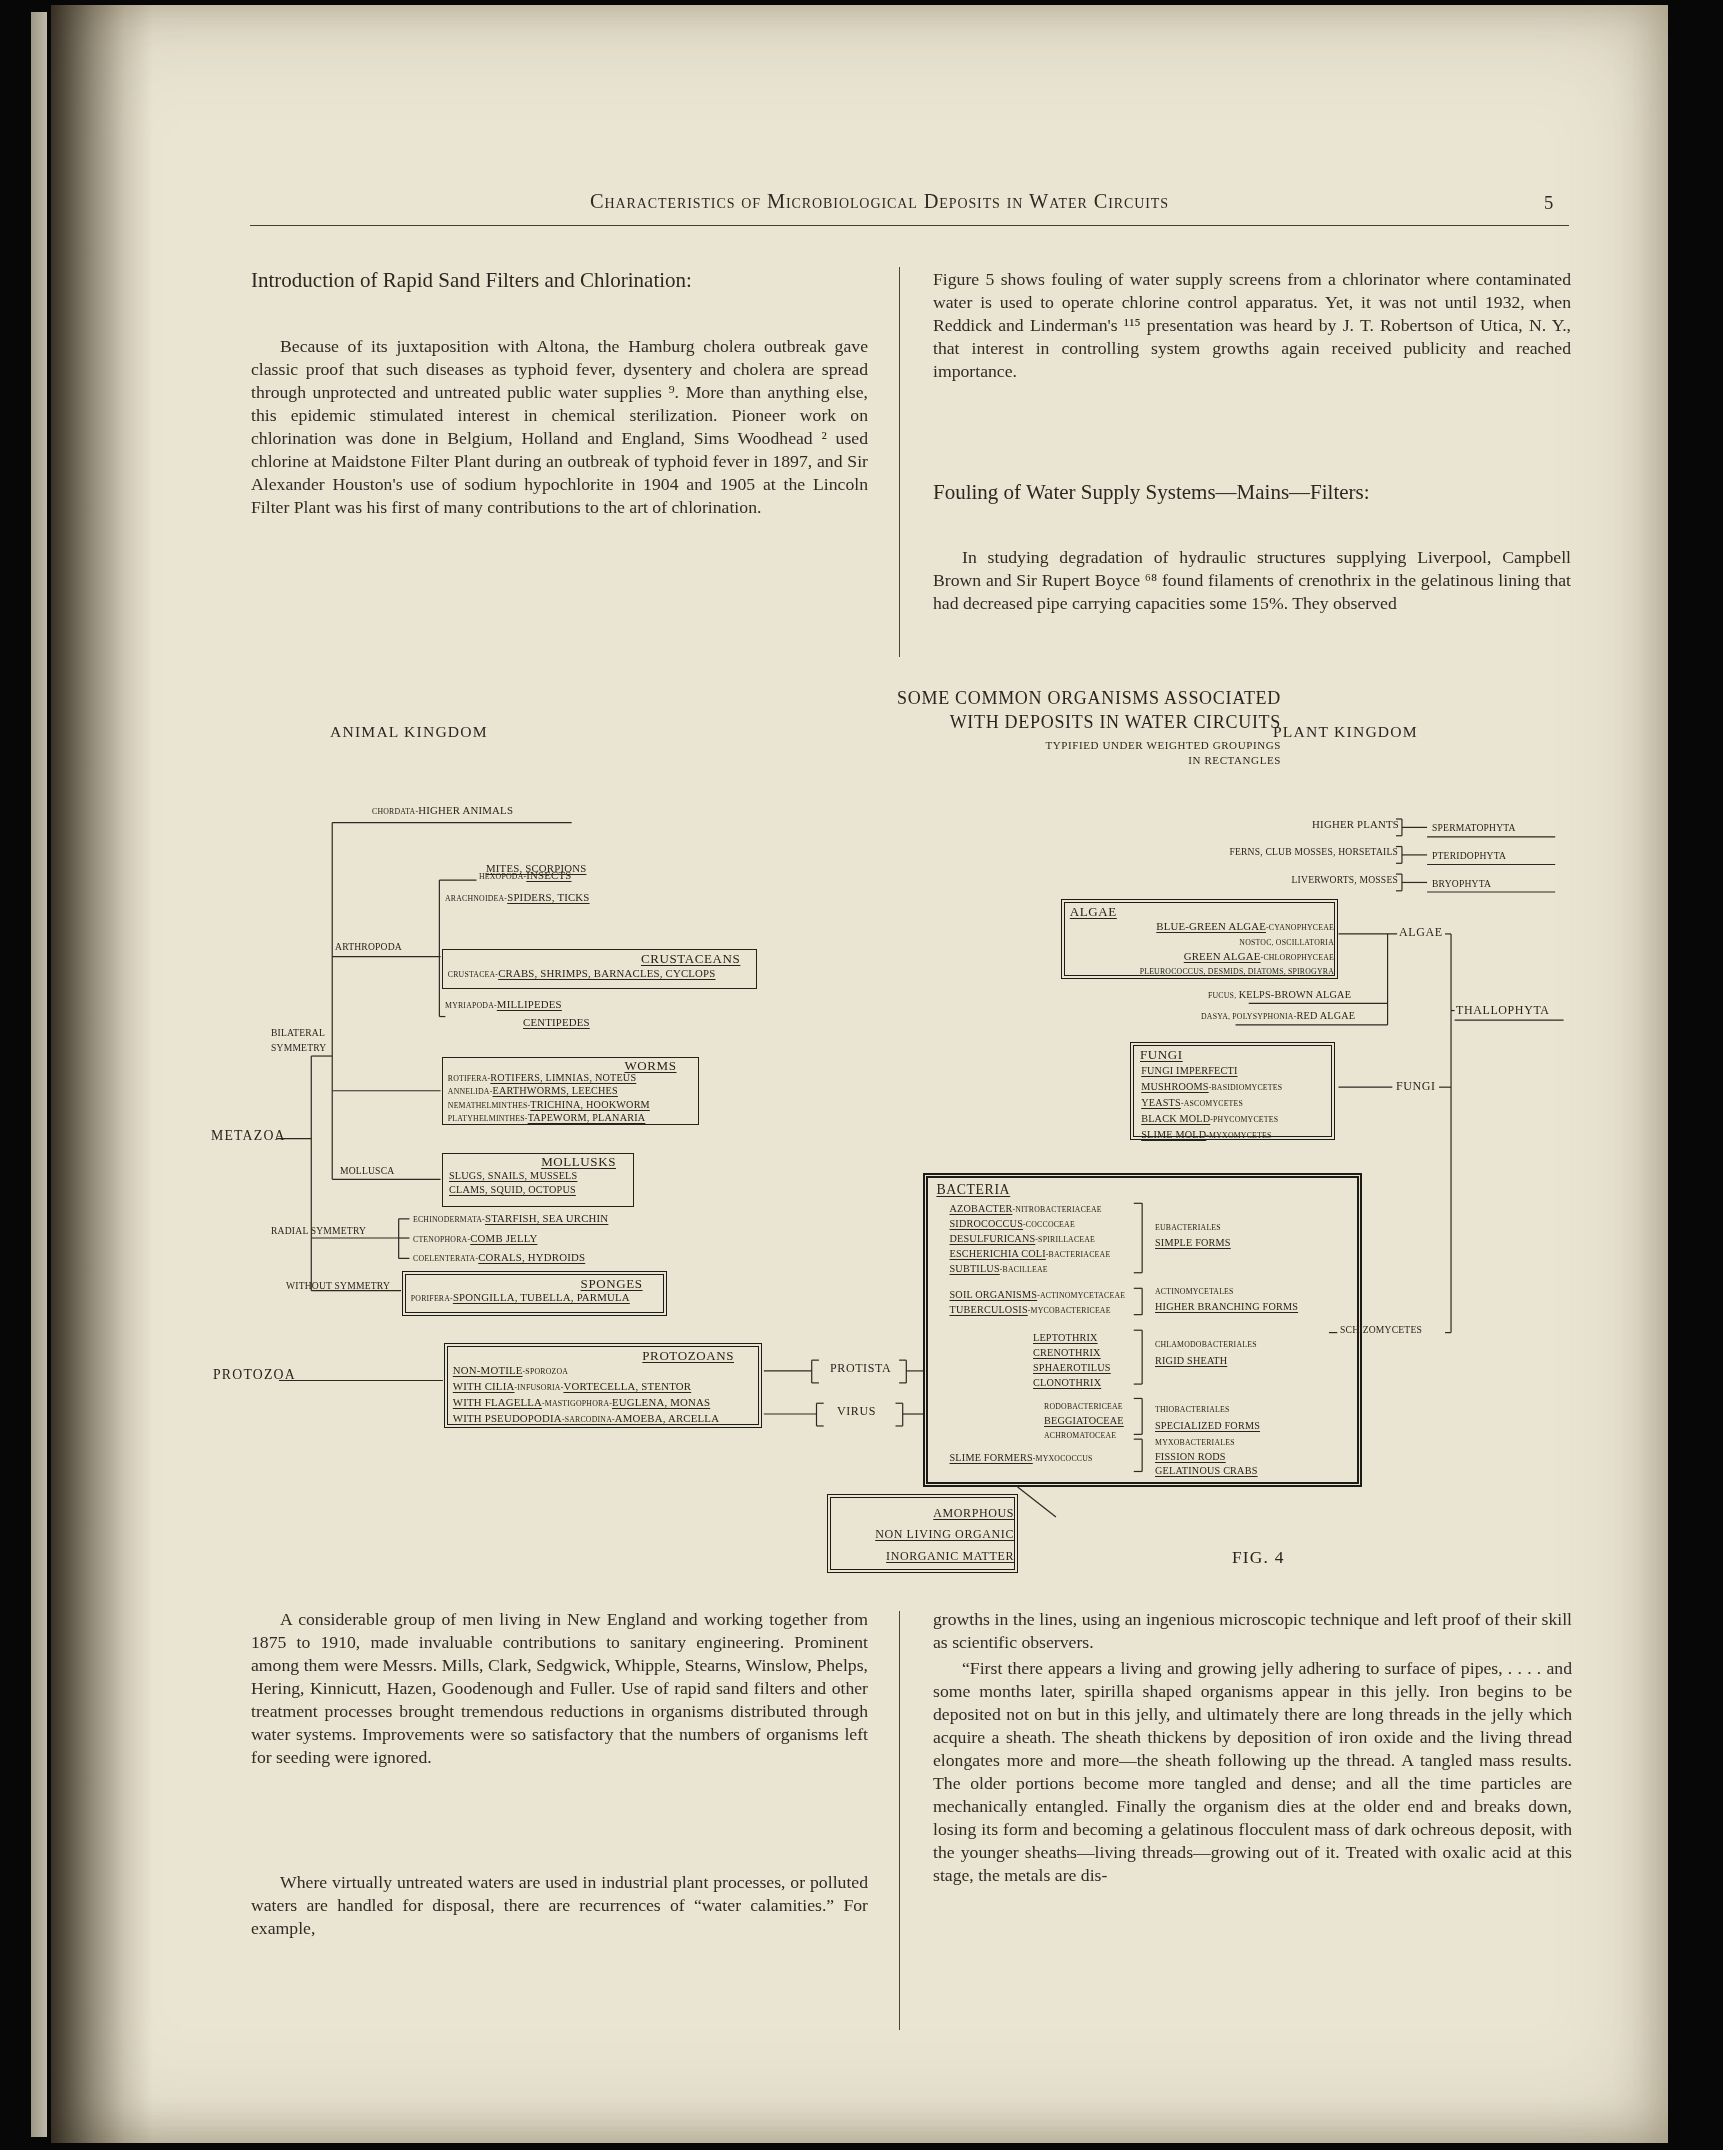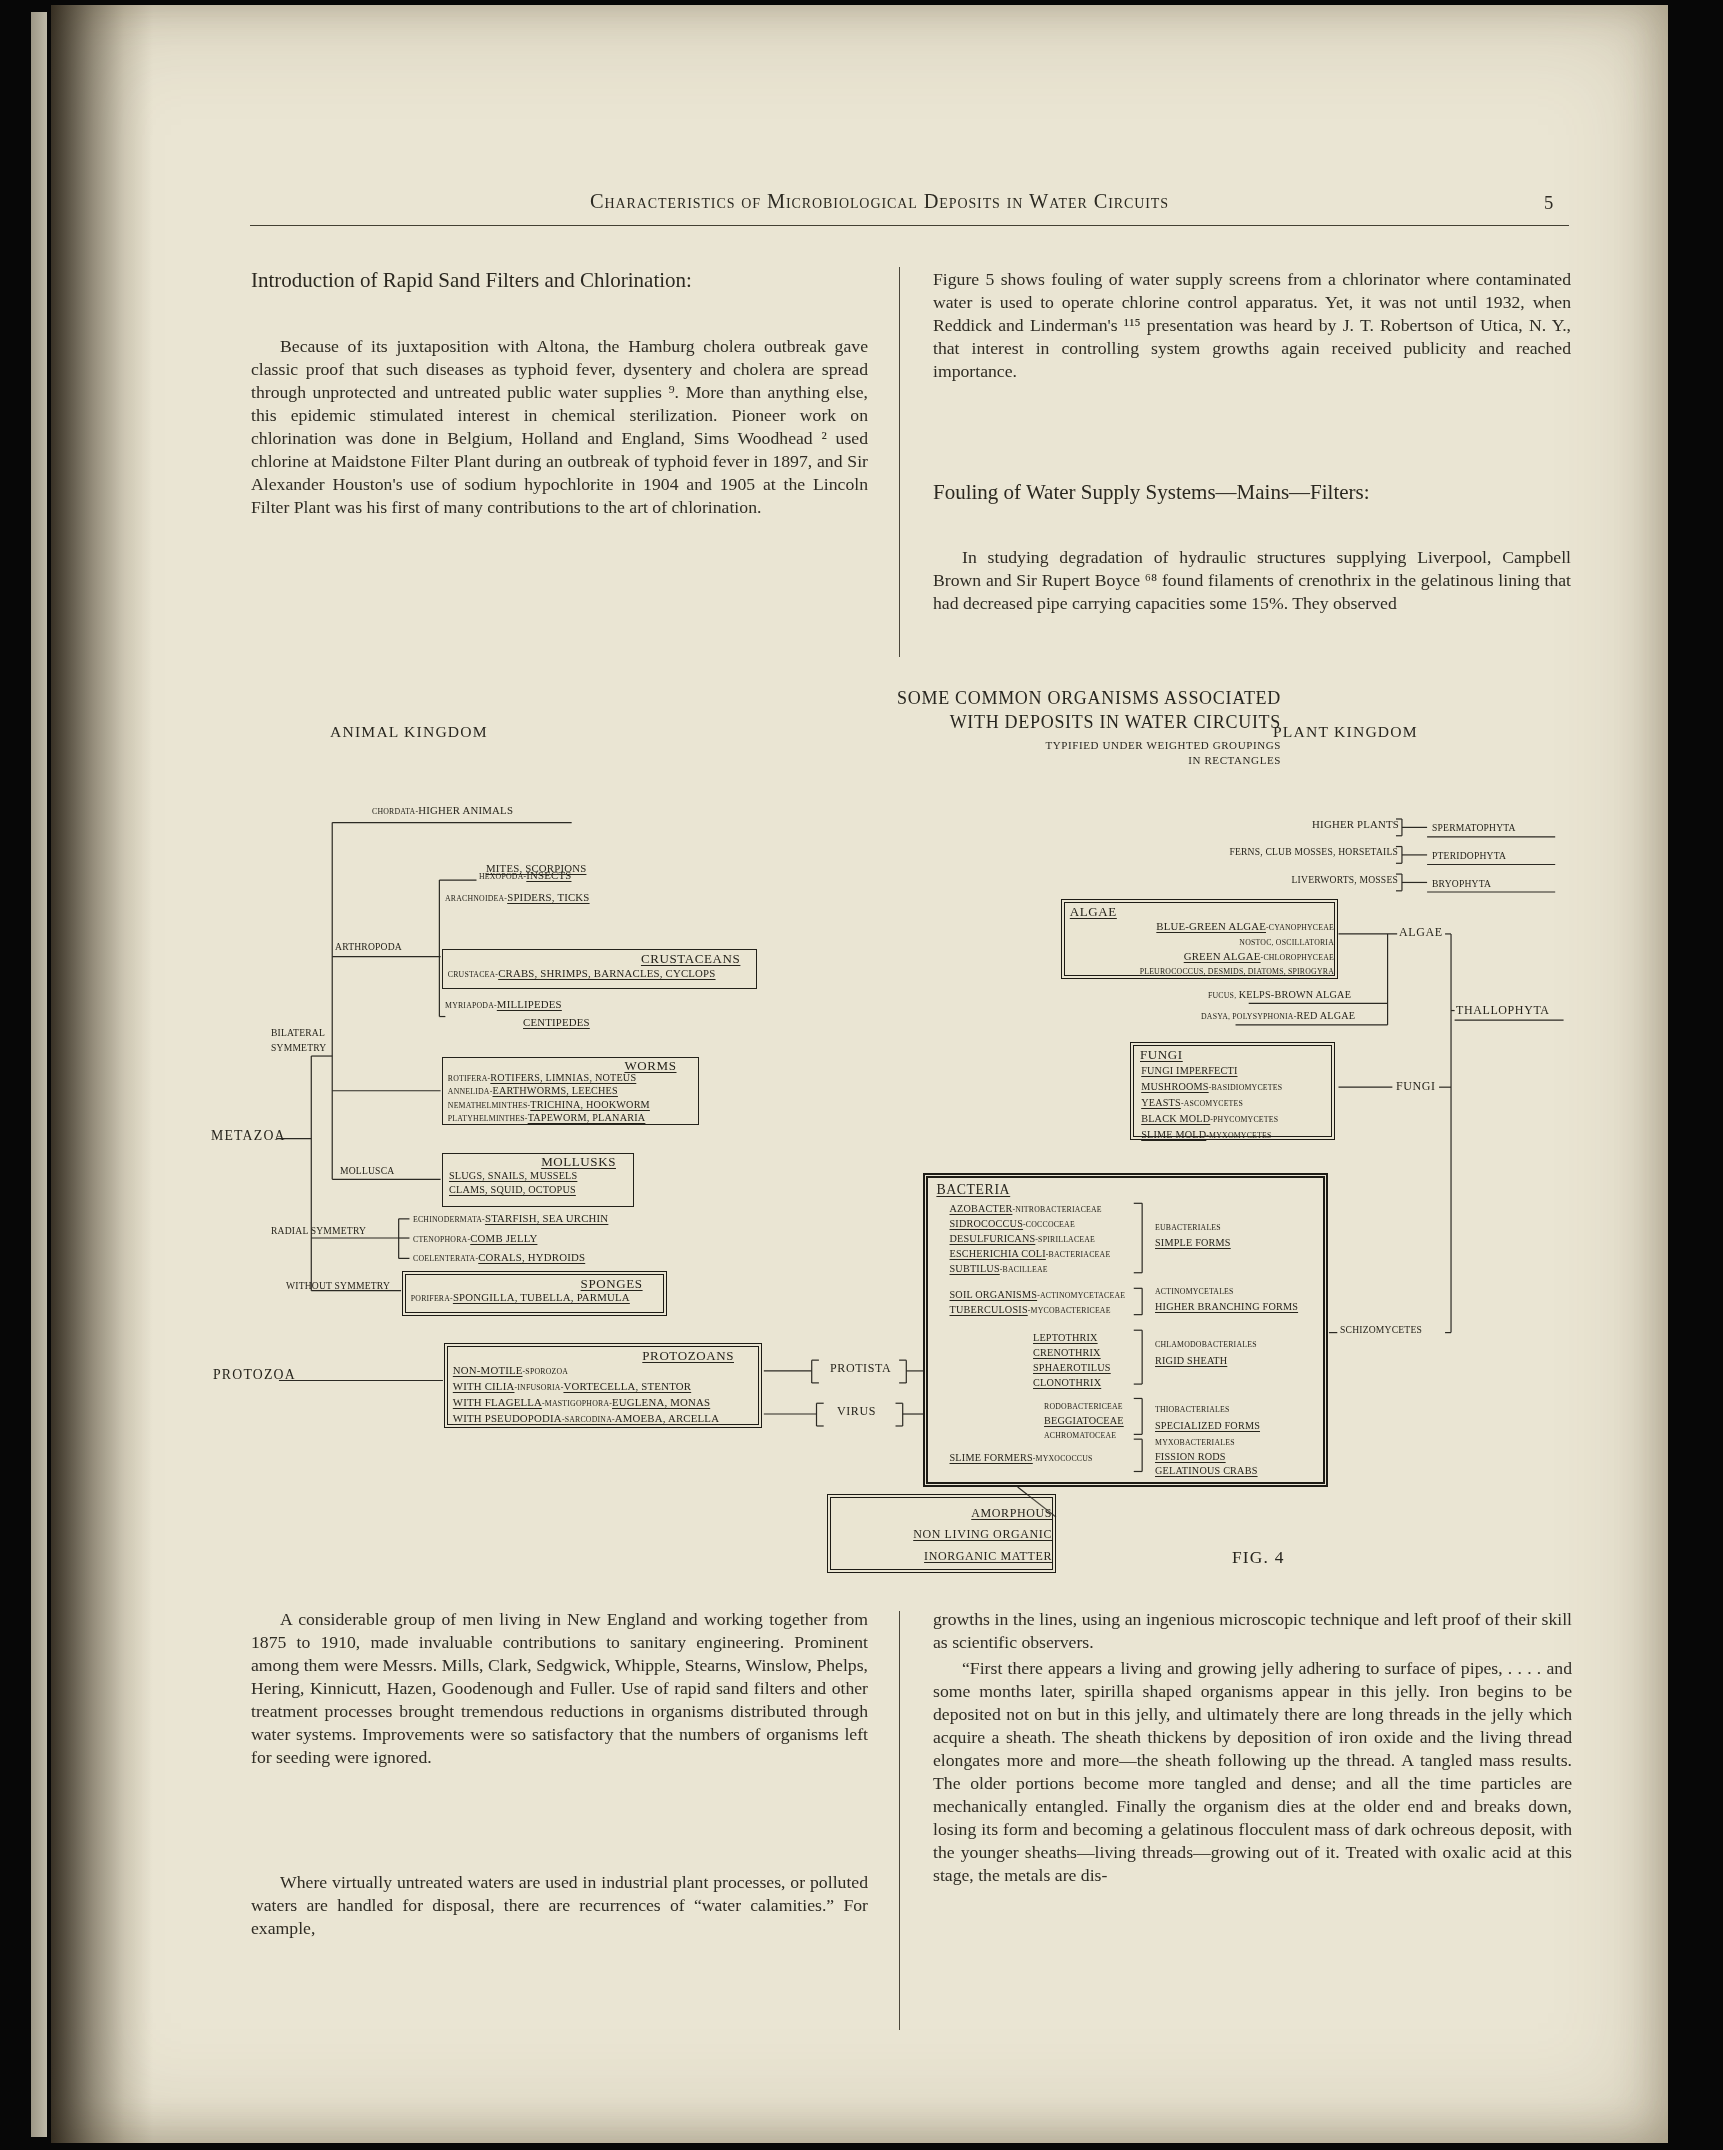--- a/index.html
+++ b/index.html
@@ -236,21 +236,21 @@
   <div class="bxh" style="left:1130px;top:1042px;width:205px;height:98px">
     <div class="btitle" style="padding:1.2px 0 0 6px;line-height:15.6px">FUNGI</div>
     <div class="nw" style="padding-left:7.2px;line-height:15px"><span class="dm2 du">FUNGI IMPERFECTI</span><span class="dx"></span></div>
     <div class="nw" style="padding-left:7.2px;line-height:15px"><span class="dm2 du">MUSHROOMS</span><span class="dx">-BASIDIOMYCETES</span></div>
     <div class="nw" style="padding-left:7.2px;line-height:15px"><span class="dm2 du">YEASTS</span><span class="dx">-ASCOMYCETES</span></div>
     <div class="nw" style="padding-left:7.2px;line-height:15px"><span class="dm2 du">BLACK MOLD</span><span class="dx">-PHYCOMYCETES</span></div>
     <div class="nw" style="padding-left:7.2px;line-height:15px"><span class="dm2 du">SLIME MOLD</span><span class="dx">-MYXOMYCETES</span></div>
   </div>
   <div class="abs dmid" style="left:1396px;top:1079px">FUNGI</div>
 
-  <div class="bxhh" style="left:923px;top:1173px;width:405px;height:314px">
+  <div class="bxhh" style="left:923px;top:1173px;width:439px;height:314px">
     <div class="abs btitle" style="left:8.4px;top:3.6px;font-size:13.8px">BACTERIA</div>
     <div class="abs nw" style="left:21.5px;top:25px"><span class="dm2 du">AZOBACTER</span><span class="dx">-NITROBACTERIACEAE</span></div>
     <div class="abs nw" style="left:21.5px;top:40px"><span class="dm2 du">SIDROCOCCUS</span><span class="dx">-COCCOCEAE</span></div>
     <div class="abs nw" style="left:21.5px;top:55px"><span class="dm2 du">DESULFURICANS</span><span class="dx">-SPIRILLACEAE</span></div>
     <div class="abs nw" style="left:21.5px;top:70px"><span class="dm2 du">ESCHERICHIA COLI</span><span class="dx">-BACTERIACEAE</span></div>
     <div class="abs nw" style="left:21.5px;top:85px"><span class="dm2 du">SUBTILUS</span><span class="dx">-BACILLEAE</span></div>
     <div class="abs nw dx" style="left:227px;top:45px">EUBACTERIALES</div>
     <div class="abs nw dm2 du" style="left:227px;top:59px">SIMPLE FORMS</div>
 
     <div class="abs nw" style="left:21.5px;top:111px"><span class="dm2 du">SOIL ORGANISMS</span><span class="dx">-ACTINOMYCETACEAE</span></div>
@@ -271,21 +271,21 @@
     <div class="abs nw dx" style="left:227px;top:227px">THIOBACTERIALES</div>
     <div class="abs nw dm2 du" style="left:227px;top:242px">SPECIALIZED FORMS</div>
 
     <div class="abs nw" style="left:21.5px;top:274px"><span class="dm2 du">SLIME FORMERS</span><span class="dx">-MYXOCOCCUS</span></div>
     <div class="abs nw dx" style="left:227px;top:260px">MYXOBACTERIALES</div>
     <div class="abs nw dm2 du" style="left:227px;top:273px">FISSION RODS</div>
     <div class="abs nw dm2 du" style="left:227px;top:287px">GELATINOUS CRABS</div>
   </div>
   <div class="abs dtiny nw" style="left:1340px;top:1324px">SCHIZOMYCETES</div>
 
-  <div class="bxh c" style="left:827px;top:1494px;width:229px;height:79px;padding-top:4.8px">
+  <div class="bxh c" style="left:827px;top:1494px;width:191px;height:79px;padding-top:4.8px">
     <div class="dmid du" style="line-height:21.5px">AMORPHOUS</div>
     <div class="dmid du" style="line-height:21.5px">NON LIVING ORGANIC</div>
     <div class="dmid du" style="line-height:21.5px">INORGANIC MATTER</div>
   </div>
 
   <div class="abs" style="left:1232px;top:1547px;font-size:17.4px;letter-spacing:1.2px">FIG. 4</div>
 </div>
 
 <div class="abs vrule" style="left:899px;top:1611px;height:419px"></div>
 

